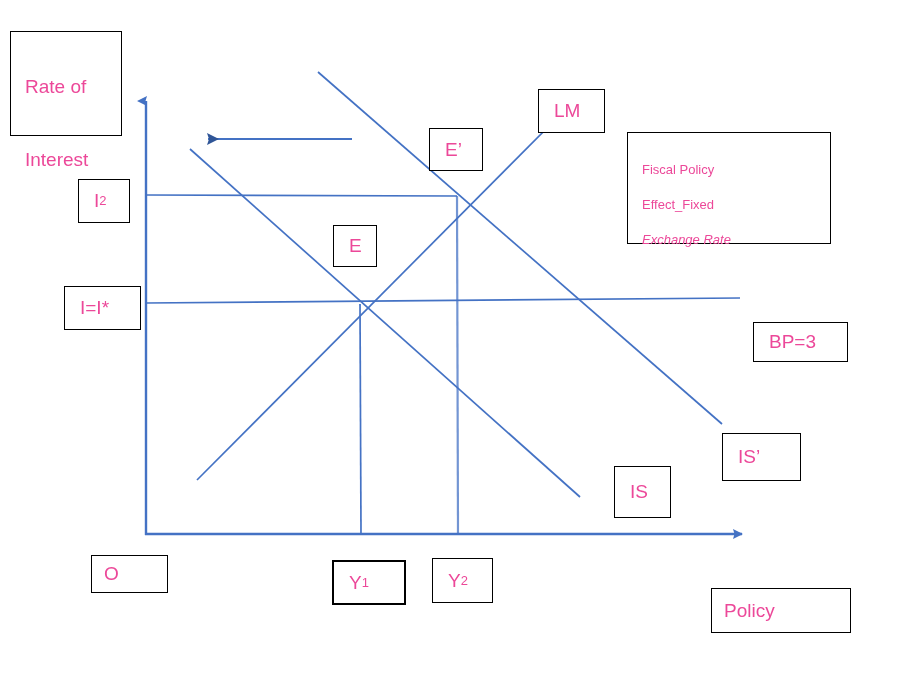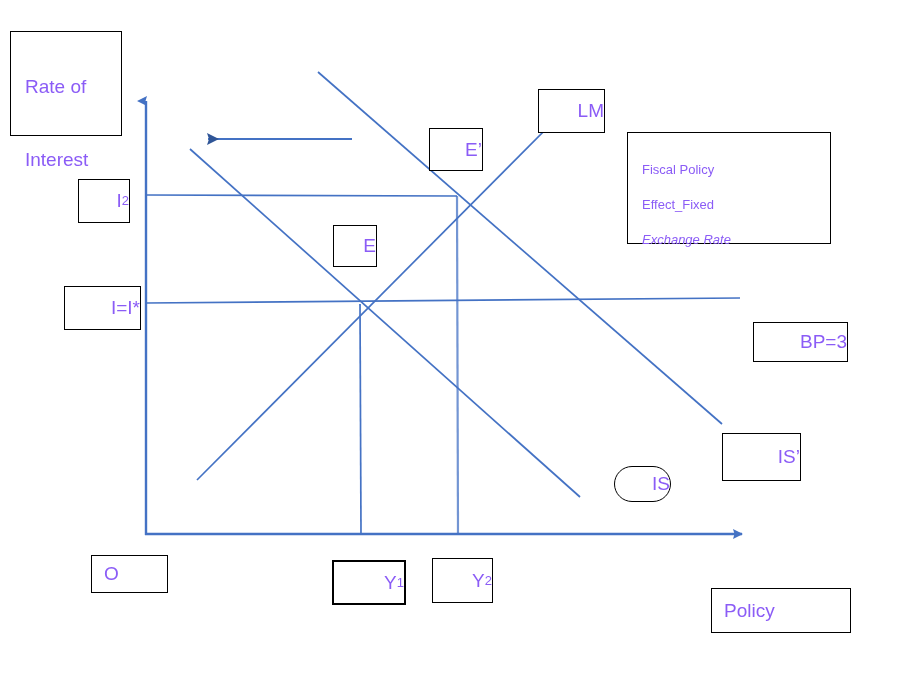--- a/index.html
+++ b/index.html
@@ -25,30 +25,30 @@
   .label-box {
     position: absolute;
     box-sizing: border-box;
     border: 1px solid #000000;
     background: #ffffff;
     display: flex;
     align-items: center;
     justify-content: flex-start;
     font-family: "Liberation Sans", sans-serif;
     font-size: 19px;
-    color: #8b5cf6;
+    color: #ec4899;
     line-height: 1.35;
     padding-left: 12px;
     white-space: pre-line;
   }
   .label-box.thick {
     border-width: 2px;
   }
   .label-box.center {
-    justify-content: flex-end;
+    justify-content: flex-start;
     padding-left: 15px;
   }
   .label-box.multiline {
     display: block;
     padding-top: 10px;
     padding-left: 14px;
   }
   .sub {
     font-size: 13px;
     vertical-align: sub;
@@ -59,21 +59,21 @@
   }
   .box-rate-interest .line1 { display: block; margin-bottom: 22px; }
   .box-i2       { left: 78px;  top: 179px; width: 52px;  height: 44px; }
   .box-ieqistar { left: 64px;  top: 286px; width: 77px;  height: 44px; }
   .box-e        { left: 333px; top: 225px; width: 44px;  height: 42px; }
   .box-eprime   { left: 429px; top: 128px; width: 54px;  height: 43px; }
   .box-lm       { left: 538px; top: 89px;  width: 67px;  height: 44px; }
   .box-fiscal   { left: 627px; top: 132px; width: 204px; height: 112px; font-size: 13px; }
   .box-bp       { left: 753px; top: 322px; width: 95px;  height: 40px; }
   .box-isprime  { left: 722px; top: 433px; width: 79px;  height: 48px; }
-  .box-is       { left: 614px; top: 466px; width: 57px;  height: 36px; border-radius: 18px; }
+  .box-is       { left: 614px; top: 466px; width: 57px;  height: 52px; }
   .box-o        { left: 91px;  top: 555px; width: 77px;  height: 38px; }
   .box-y1       { left: 332px; top: 560px; width: 74px;  height: 45px; }
   .box-y2       { left: 432px; top: 558px; width: 61px;  height: 45px; }
   .box-output   { left: 711px; top: 588px; width: 140px; height: 45px; }
 </style>
 </head>
 <body>
 
 <div id="canvas">
 

